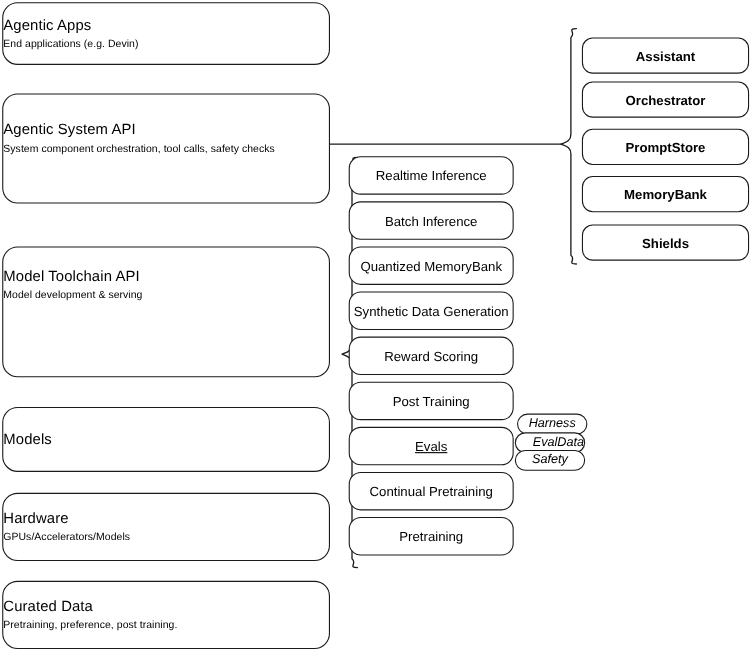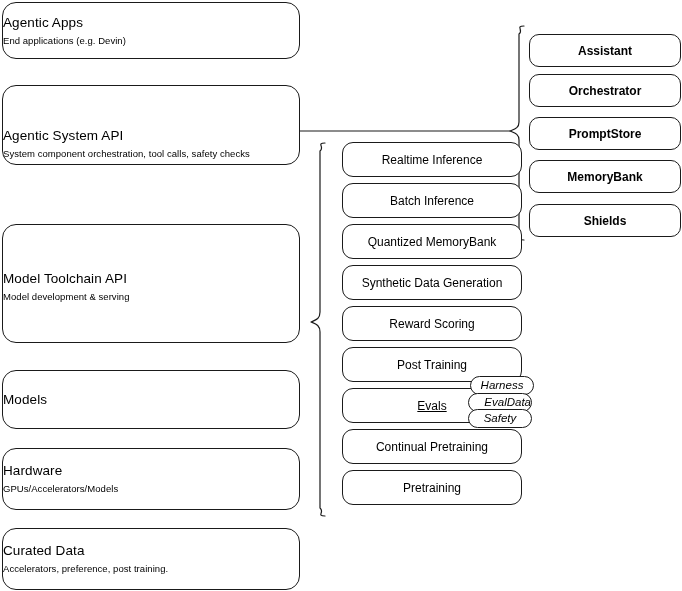--- a/index.html
+++ b/index.html
@@ -56,22 +56,22 @@
   
   .layer-node .inner {
     display: flex;
     flex-direction: column;
     align-items: flex-start;
     width: 100%;
   }
 
   
   .cap-node {
-    left: 342px;
-    width: 180px;
+    left: 317px;
+    width: 150px;
     height: 35px;
     border-radius: 11px;
     border-width: 1.3px;
   }
   .cap-node .node-title {
     font-size: 12px;
     line-height: 14px;
   }
 
   
@@ -145,28 +145,28 @@
              C 325 512, 316 516, 325 516"></path>
   </svg>
 
   <div class="node layer-node" style="top:2px; height:57px;">
     <div class="inner">
       <div class="node-title">Agentic Apps</div>
       <div class="node-sub">End applications (e.g. Devin)</div>
     </div>
   </div>
 
-  <div class="node layer-node" style="top:85px; height:80px; justify-content:flex-start; padding-top:42px;">
+  <div class="node layer-node" style="top:85px; height:100px; justify-content:flex-start; padding-top:24px;">
     <div class="inner">
       <div class="node-title">Agentic System API</div>
       <div class="node-sub">System component orchestration, tool calls, safety checks</div>
     </div>
   </div>
 
-  <div class="node layer-node" style="top:224px; height:119px; justify-content:flex-start; padding-top:46px;">
+  <div class="node layer-node" style="top:224px; height:119px; justify-content:flex-start; padding-top:18px;">
     <div class="inner">
       <div class="node-title">Model Toolchain API</div>
       <div class="node-sub">Model development &amp; serving</div>
     </div>
   </div>
 
   <div class="node layer-node" style="top:370px; height:59px;">
     <div class="inner">
       <div class="node-title">Models</div>
     </div>
@@ -175,21 +175,21 @@
   <div class="node layer-node" style="top:448px; height:62px;">
     <div class="inner">
       <div class="node-title">Hardware</div>
       <div class="node-sub">GPUs/Accelerators/Models</div>
     </div>
   </div>
 
   <div class="node layer-node" style="top:528px; height:62px;">
     <div class="inner">
       <div class="node-title">Curated Data</div>
-      <div class="node-sub">Accelerators, preference, post training.</div>
+      <div class="node-sub">Pretraining, preference, post training.</div>
     </div>
   </div>
 
   <div class="node cap-node" style="top:142px;">
     <div class="node-title">Realtime Inference</div>
   </div>
   <div class="node cap-node" style="top:183px;">
     <div class="node-title">Batch Inference</div>
   </div>
   <div class="node cap-node" style="top:224px;">

